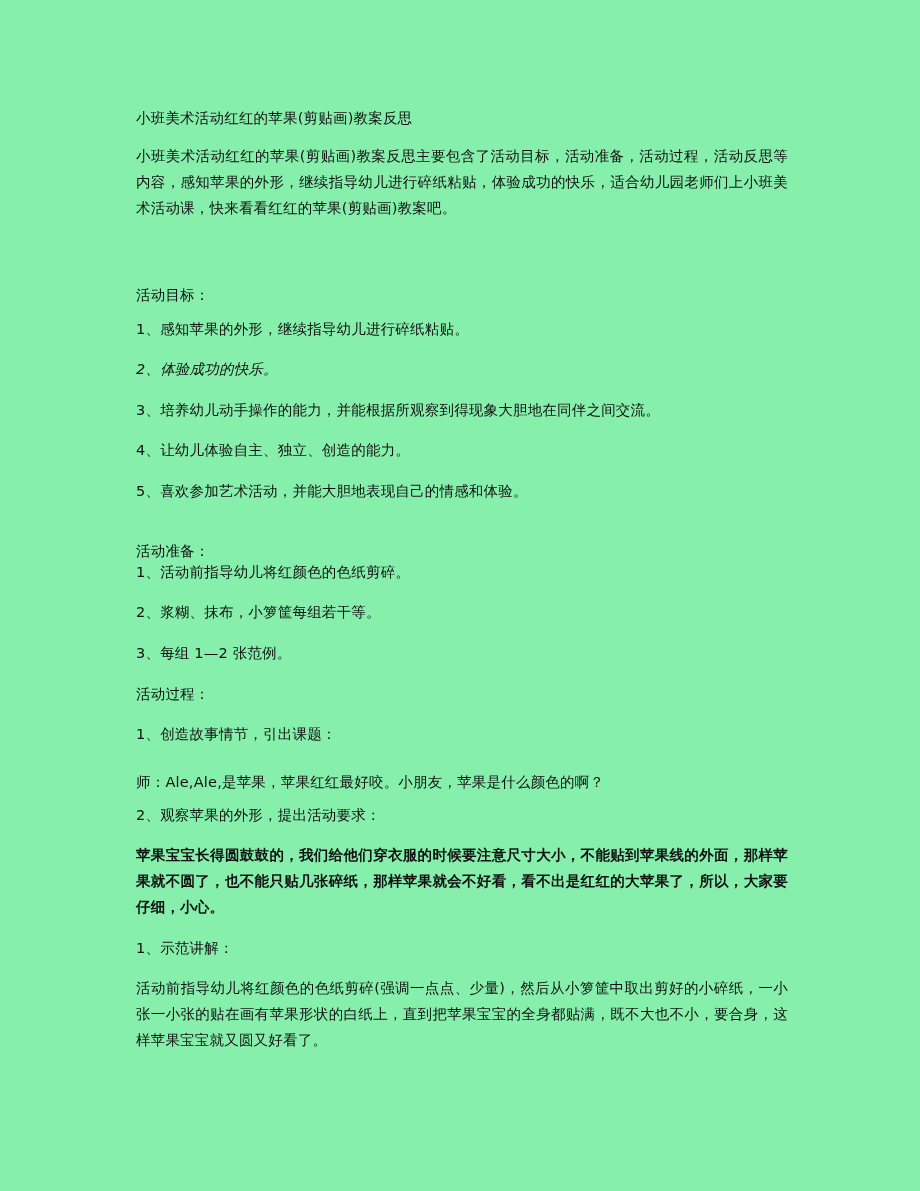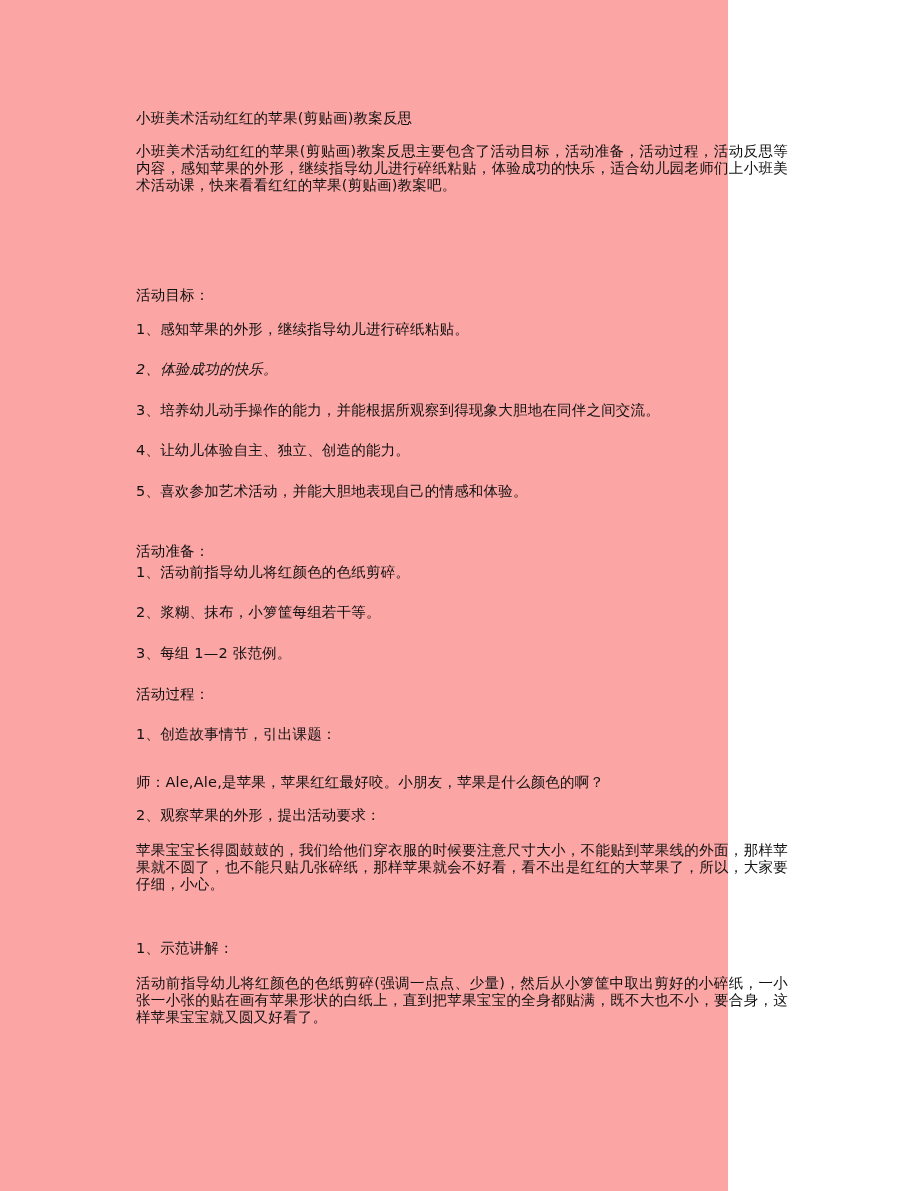--- a/index.html
+++ b/index.html
@@ -1,20 +1,20 @@
 <!DOCTYPE html>
 <html><head>
   <meta charset="utf-8">
   <style>
     html, body { margin: 0; padding: 0; background: #ffffff; }
     body { width: 920px; height: 1191px; position: relative; overflow: hidden;
            font-family: "DejaVu Sans", "Liberation Sans", sans-serif; color: #111111; }
-    .page { position: absolute; left: 0; top: 0; width: 728px; height: 1191px; background: #fca5a5; }
+    .page { position: absolute; left: 0; top: 0; width: 920px; height: 1191px; background: #86efac; }
     .line { position: absolute; left: 136px; font-size: 14.5px; line-height: 20px; white-space: nowrap; letter-spacing: 0.2px; }
-    .para { position: absolute; left: 136px; width: 652px; font-size: 14.5px; line-height: 17px; letter-spacing: 0.2px; text-align: justify; }
+    .para { position: absolute; left: 136px; width: 652px; font-size: 14.5px; line-height: 26px; letter-spacing: 0.2px; text-align: justify; }
     .title { font-size: 14.5px; }
   </style>
 </head>
 <body>
 
 <div class="page">
 
   <div class="line title" style="top:108px;">小班美术活动红红的苹果(剪贴画)教案反思</div>
 
   <div class="para" style="top:143px;">小班美术活动红红的苹果(剪贴画)教案反思主要包含了活动目标，活动准备，活动过程，活动反思等内容，感知苹果的外形，继续指导幼儿进行碎纸粘贴，体验成功的快乐，适合幼儿园老师们上小班美术活动课，快来看看红红的苹果(剪贴画)教案吧。</div>
@@ -28,17 +28,17 @@
 
   <div class="line" style="top:521px;margin-top:20px;">活动准备：</div>
   <div class="line" style="top:562px;">1、活动前指导幼儿将红颜色的色纸剪碎。</div>
   <div class="line" style="top:602px;">2、浆糊、抹布，小箩筐每组若干等。</div>
   <div class="line" style="top:643px;">3、每组 1—2 张范例。</div>
 
   <div class="line" style="top:684px;">活动过程：</div>
   <div class="line" style="top:724px;">1、创造故事情节，引出课题：</div>
   <div class="line" style="top:772px;">师：Ale,Ale,是苹果，苹果红红最好咬。小朋友，苹果是什么颜色的啊？</div>
   <div class="line" style="top:805px;">2、观察苹果的外形，提出活动要求：</div>
-  <div class="para" style="top:842px;">苹果宝宝长得圆鼓鼓的，我们给他们穿衣服的时候要注意尺寸大小，不能贴到苹果线的外面，那样苹果就不圆了，也不能只贴几张碎纸，那样苹果就会不好看，看不出是红红的大苹果了，所以，大家要仔细，小心。</div>
+  <div class="para" style="top:842px;font-weight:bold;">苹果宝宝长得圆鼓鼓的，我们给他们穿衣服的时候要注意尺寸大小，不能贴到苹果线的外面，那样苹果就不圆了，也不能只贴几张碎纸，那样苹果就会不好看，看不出是红红的大苹果了，所以，大家要仔细，小心。</div>
   <div class="line" style="top:938px;">1、示范讲解：</div>
   <div class="para" style="top:975px;">活动前指导幼儿将红颜色的色纸剪碎(强调一点点、少量)，然后从小箩筐中取出剪好的小碎纸，一小张一小张的贴在画有苹果形状的白纸上，直到把苹果宝宝的全身都贴满，既不大也不小，要合身，这样苹果宝宝就又圆又好看了。</div>
 
 </div>
 
 </body></html>

